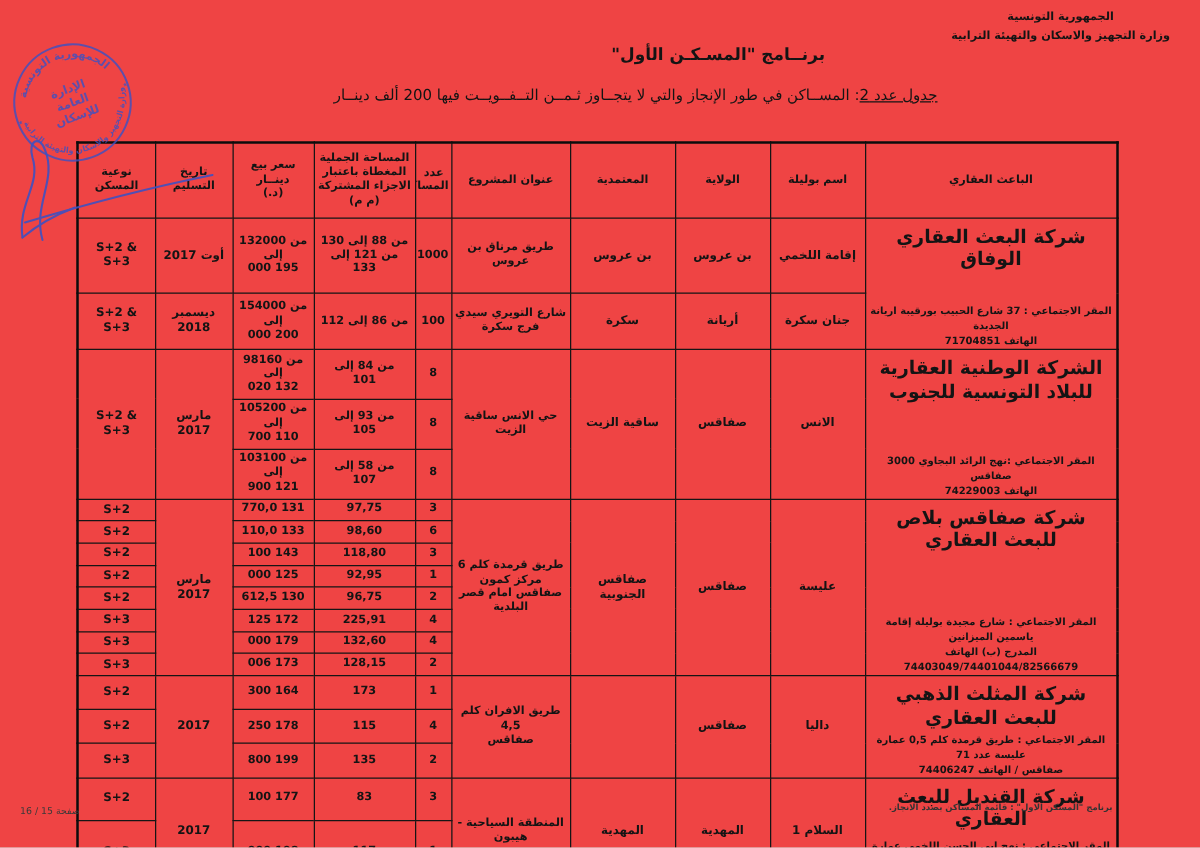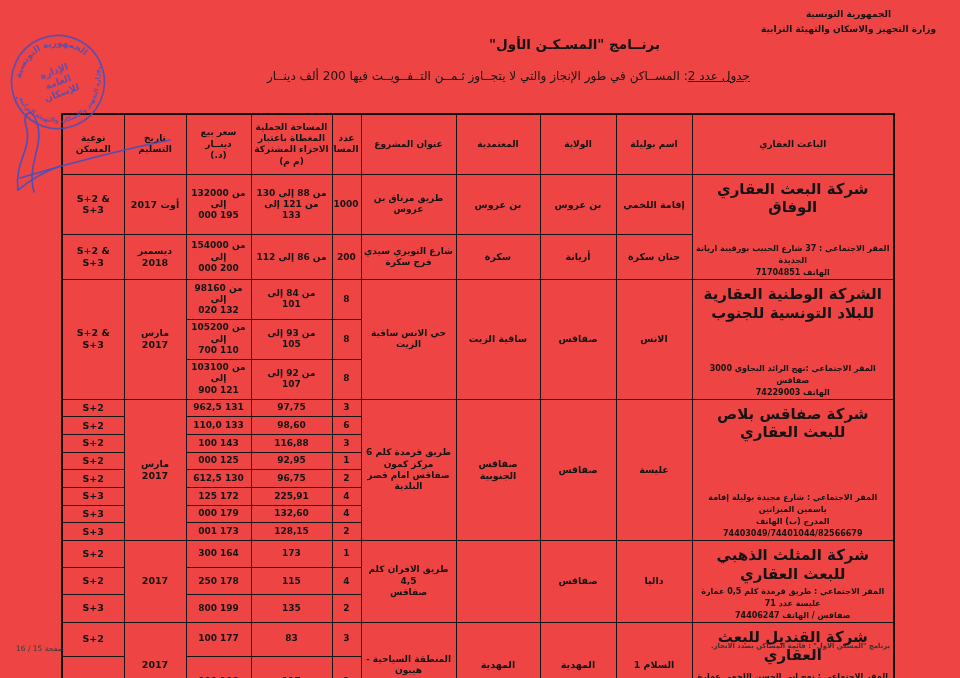--- a/index.html
+++ b/index.html
@@ -118,21 +118,21 @@
           <td class="num">من 132000 إلى
 195 000</td>
           <td>أوت 2017</td>
           <td>S+2 &amp; S+3</td>
         </tr>
         <tr style="height: 38px;">
           <td>جنان سكرة</td>
           <td>أريانة</td>
           <td>سكرة</td>
           <td class="addr-cell">شارع التويري سيدي فرج سكرة</td>
-          <td class="num">200</td>
+          <td class="num">100</td>
           <td class="num">من 86 إلى 112</td>
           <td class="num">من 154000 إلى
 200 000</td>
           <td>ديسمبر 2018</td>
           <td>S+2 &amp; S+3</td>
         </tr>
         <tr style="height: 34px;">
           <td class="dev-cell" rowspan="3"><div class="dev-name">الشركة الوطنية العقارية للبلاد التونسية للجنوب</div><div style="height: 40px;"></div><div class="dev-addr">المقر الاجتماعي :نهج الرائد البجاوي 3000 صفاقس
 الهاتف 74229003</div></td>
           <td rowspan="3">الانس</td>
@@ -149,47 +149,47 @@
         </tr>
         <tr style="height: 34px;">
           <td class="num">8</td>
           <td class="num">من 93 إلى
 105</td>
           <td class="num">من 105200 إلى
 110 700</td>
         </tr>
         <tr style="height: 34px;">
           <td class="num">8</td>
-          <td class="num">من 92 إلى
+          <td class="num">من 58 إلى
 107</td>
           <td class="num">من 103100 إلى
 121 900</td>
         </tr>
         <tr style="height: 17px;">
           <td class="dev-cell" rowspan="8"><div class="dev-name">شركة صفاقس بلاص للبعث العقاري</div><div style="height: 50px;"></div><div class="dev-addr">المقر الاجتماعي : شارع مجيدة بوليلة إقامة ياسمين الميزانين
 المدرج (ب)    الهاتف 74403049/74401044/82566679</div></td>
           <td rowspan="8">عليسة</td>
           <td rowspan="8">صفاقس</td>
           <td rowspan="8">صفاقس الجنوبية</td>
           <td class="addr-cell" rowspan="8">طريق قرمدة كلم 6 مركز كمون صفاقس امام قصر البلدية</td>
           <td class="num">3</td>
           <td class="num">97,75</td>
-          <td class="num">131 962,5</td>
+          <td class="num">131 770,0</td>
           <td rowspan="8">مارس 2017</td>
           <td>S+2</td>
         </tr>
         <tr style="height: 17px;">
           <td class="num">6</td>
           <td class="num">98,60</td>
           <td class="num">133 110,0</td>
           <td>S+2</td>
         </tr>
         <tr style="height: 17px;">
           <td class="num">3</td>
-          <td class="num">116,88</td>
+          <td class="num">118,80</td>
           <td class="num">143 100</td>
           <td>S+2</td>
         </tr>
         <tr style="height: 17px;">
           <td class="num">1</td>
           <td class="num">92,95</td>
           <td class="num">125 000</td>
           <td>S+2</td>
         </tr>
         <tr style="height: 17px;">
@@ -206,21 +206,21 @@
         </tr>
         <tr style="height: 17px;">
           <td class="num">4</td>
           <td class="num">132,60</td>
           <td class="num">179 000</td>
           <td>S+3</td>
         </tr>
         <tr style="height: 17px;">
           <td class="num">2</td>
           <td class="num">128,15</td>
-          <td class="num">173 001</td>
+          <td class="num">173 006</td>
           <td>S+3</td>
         </tr>
         <tr style="height: 20px;">
           <td class="dev-cell" rowspan="3"><div class="dev-name">شركة المثلث الذهبي للبعث العقاري</div><div style="height: 2px;"></div><div class="dev-addr">المقر الاجتماعي : طريق قرمدة كلم 0,5 عمارة عليسة عدد 71
 صفاقس / الهاتف 74406247</div></td>
           <td rowspan="3">داليا</td>
           <td rowspan="3">صفاقس</td>
           <td rowspan="3"></td>
           <td class="addr-cell" rowspan="3">طريق الافران كلم 4,5
 صفاقس</td>

